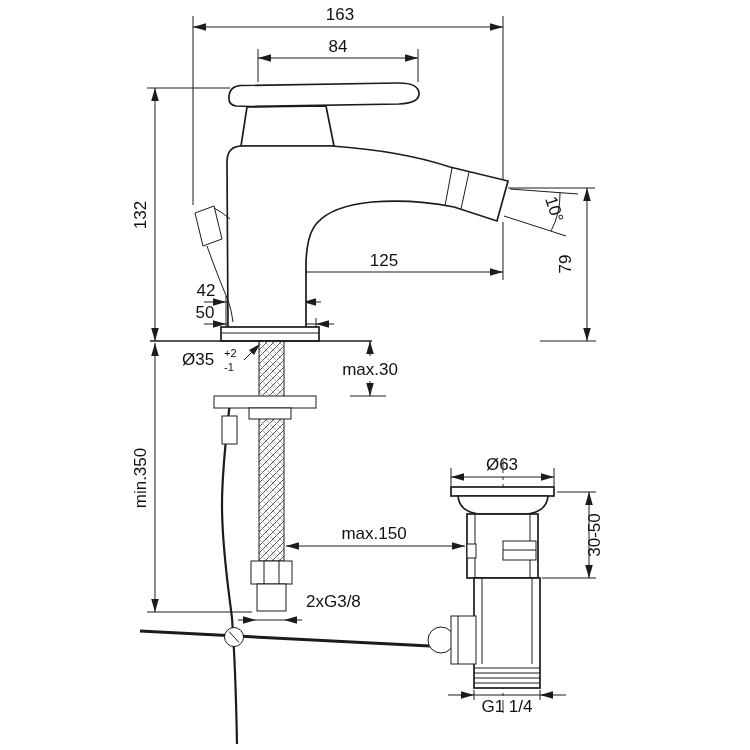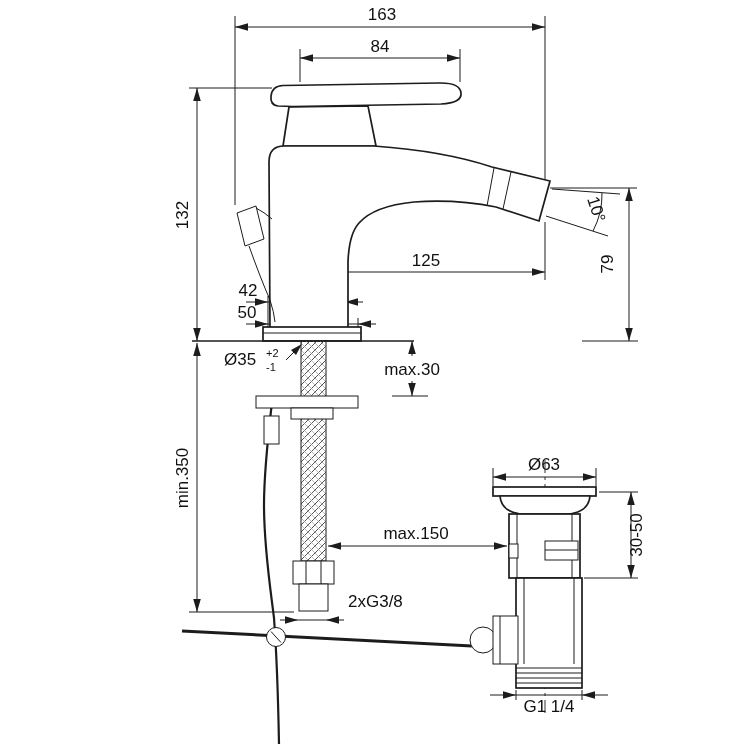--- a/index.html
+++ b/index.html
@@ -1,16 +1,16 @@
 <!DOCTYPE html>
 <html><head>
 <meta charset="utf-8">
 <style>
   html,body{margin:0;padding:0;background:#ffffff;}
-  .stage{position:relative;width:636px;height:750px;background:#ffffff;overflow:hidden;margin-left:42px;}
+  .stage{position:relative;width:636px;height:750px;background:#ffffff;overflow:hidden;}
   svg{display:block;}
   .ln{stroke:#1c1c1c;stroke-width:1;fill:none;}
   .ln2{stroke:#1c1c1c;stroke-width:1.3;fill:none;}
   .rod{stroke:#1c1c1c;stroke-width:2.2;fill:none;}
   .rodh{stroke:#1c1c1c;stroke-width:3;fill:none;}
   .wf{fill:#ffffff;stroke:#1c1c1c;stroke-width:1.7;}
   .wf2{fill:#ffffff;stroke:#1c1c1c;stroke-width:1;}
   .ar{fill:#1c1c1c;stroke:none;}
   .cl{stroke:#1c1c1c;stroke-width:0.9;fill:none;stroke-dasharray:13 4 3 4;}
   text{font-family:"Liberation Sans","DejaVu Sans",sans-serif;font-size:17px;fill:#111111;}

